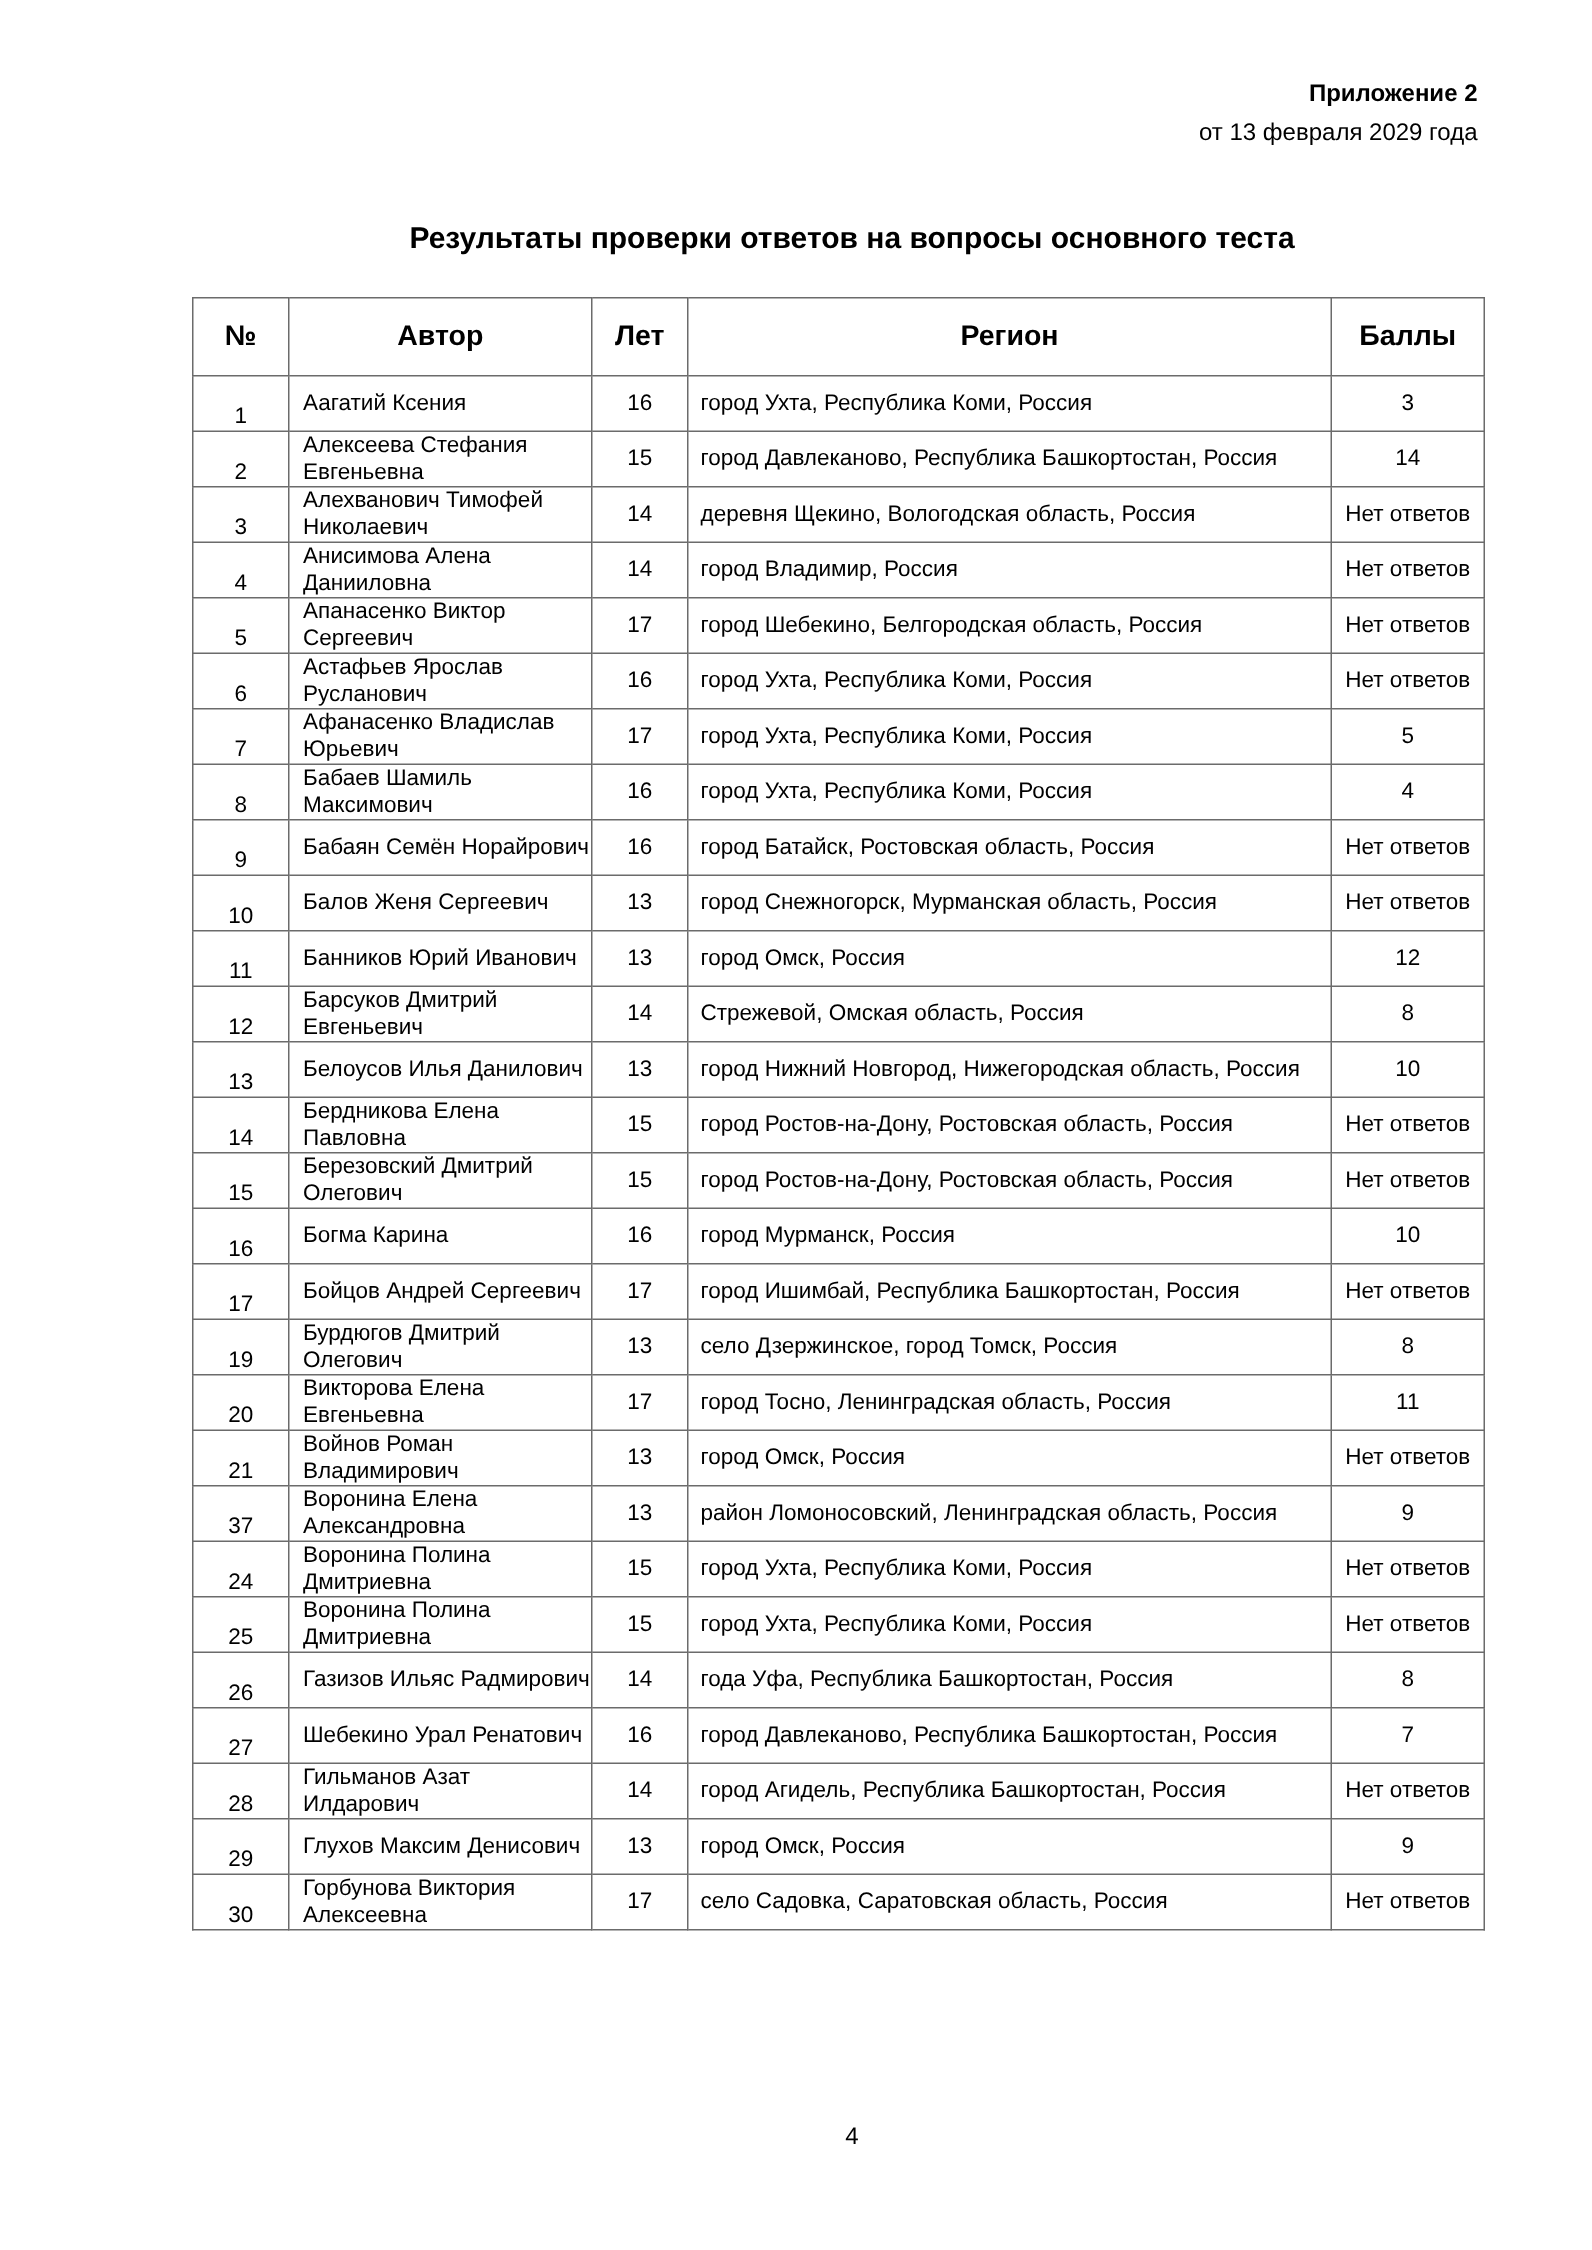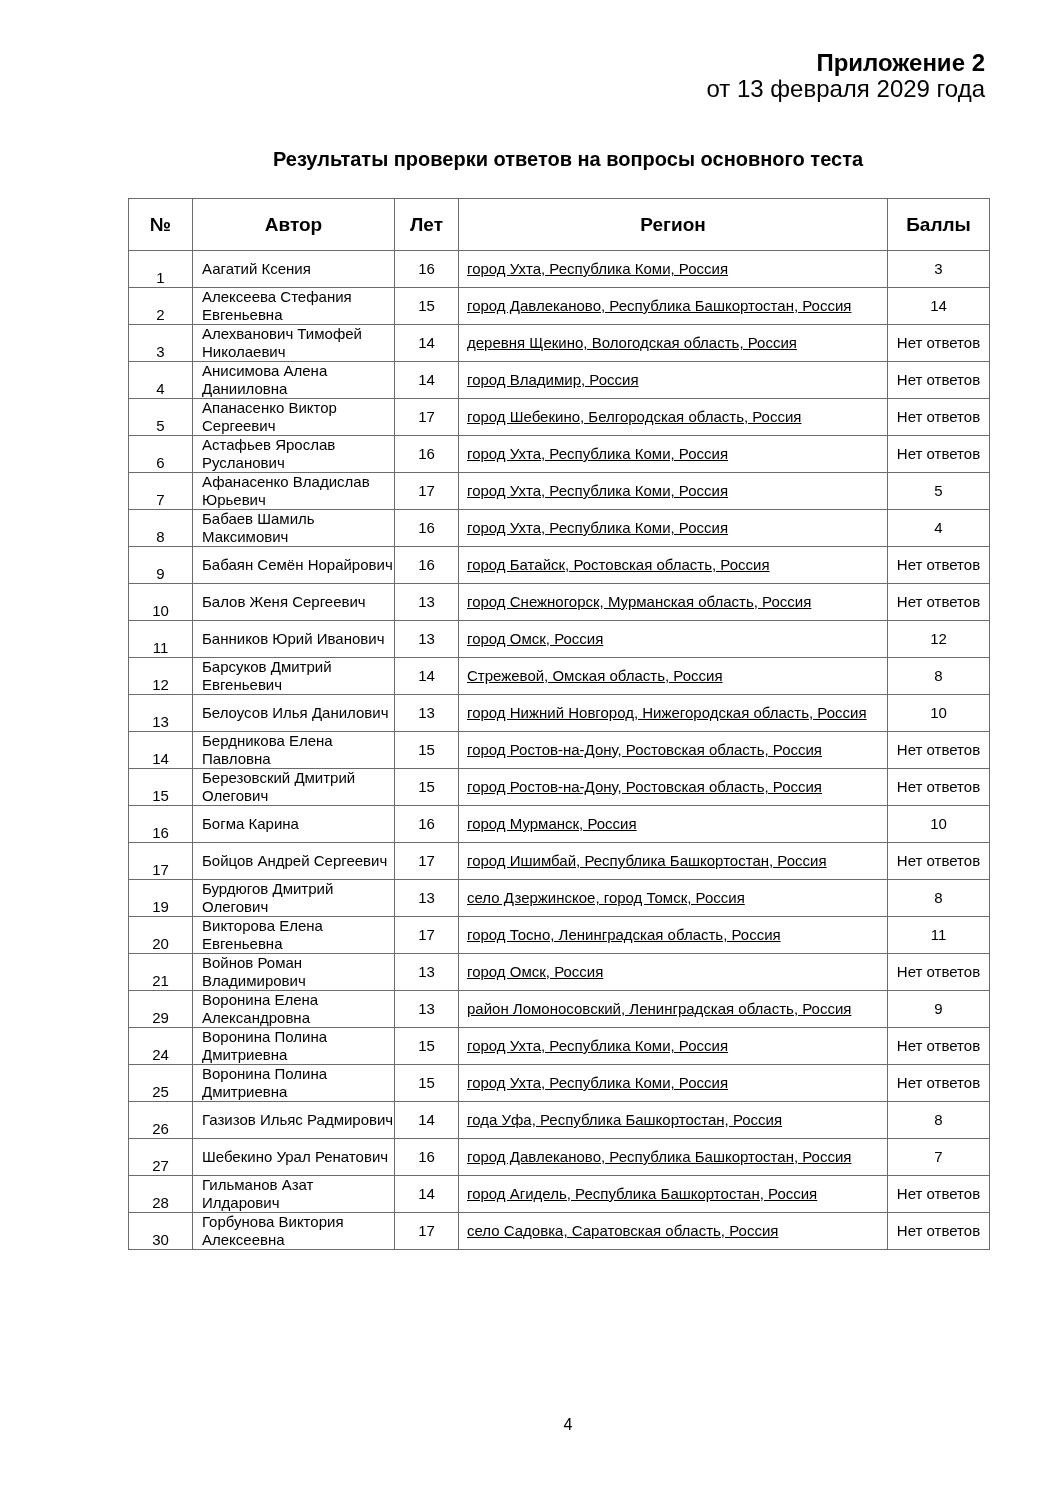--- a/index.html
+++ b/index.html
@@ -13,21 +13,21 @@
     position: relative;
     font-family: "Liberation Sans", sans-serif;
     color: #000;
     overflow: hidden;
   }
   .appendix {
     position: absolute;
     right: 76px;
     top: 50px;
     text-align: right;
-    font-size: 24px;
+    font-size: 16px;
     line-height: 26px;
   }
   .appendix .title-line {
     font-weight: bold;
   }
   .doc-title {
     position: absolute;
     left: 0;
     width: 1136px;
     top: 148px;
@@ -68,21 +68,20 @@
     padding-left: 9px !important;
     vertical-align: middle;
   }
   td.age {
     text-align: center;
     vertical-align: middle;
   }
   td.region {
     padding-left: 8px !important;
     vertical-align: middle;
-    text-decoration: underline;
   }
   td.score {
     text-align: center;
     vertical-align: middle;
   }
   .page-number {
     position: absolute;
     left: 0;
     width: 1136px;
     top: 1416px;
@@ -252,21 +251,21 @@
         <td class="score">11</td>
       </tr>
       <tr>
         <td class="num">21</td>
         <td class="author">Войнов Роман Владимирович</td>
         <td class="age">13</td>
         <td class="region">город Омск, Россия</td>
         <td class="score">Нет ответов</td>
       </tr>
       <tr>
-        <td class="num">29</td>
+        <td class="num">37</td>
         <td class="author">Воронина Елена Александровна</td>
         <td class="age">13</td>
         <td class="region">район Ломоносовский, Ленинградская область, Россия</td>
         <td class="score">9</td>
       </tr>
       <tr>
         <td class="num">24</td>
         <td class="author">Воронина Полина Дмитриевна</td>
         <td class="age">15</td>
         <td class="region">город Ухта, Республика Коми, Россия</td>
@@ -294,20 +293,27 @@
         <td class="score">7</td>
       </tr>
       <tr>
         <td class="num">28</td>
         <td class="author">Гильманов Азат Илдарович</td>
         <td class="age">14</td>
         <td class="region">город Агидель, Республика Башкортостан, Россия</td>
         <td class="score">Нет ответов</td>
       </tr>
       <tr>
+        <td class="num">29</td>
+        <td class="author">Глухов Максим Денисович</td>
+        <td class="age">13</td>
+        <td class="region">город Омск, Россия</td>
+        <td class="score">9</td>
+      </tr>
+      <tr>
         <td class="num">30</td>
         <td class="author">Горбунова Виктория Алексеевна</td>
         <td class="age">17</td>
         <td class="region">село Садовка, Саратовская область, Россия</td>
         <td class="score">Нет ответов</td>
       </tr>
     </tbody>
 </table>
 
 <div class="page-number">4</div>

